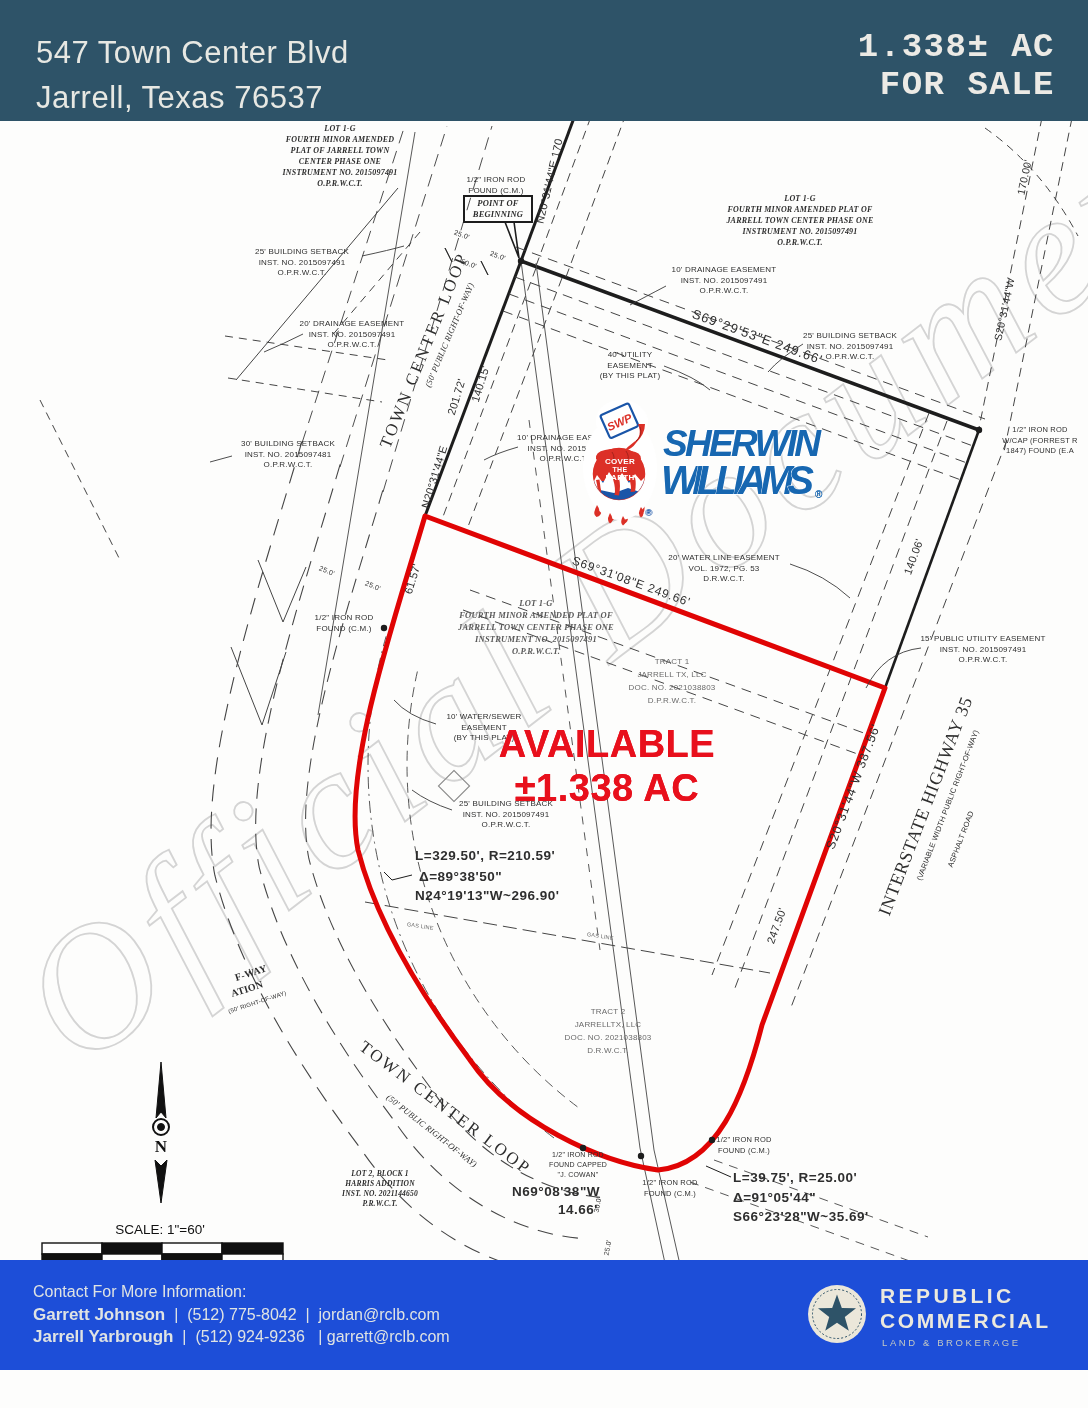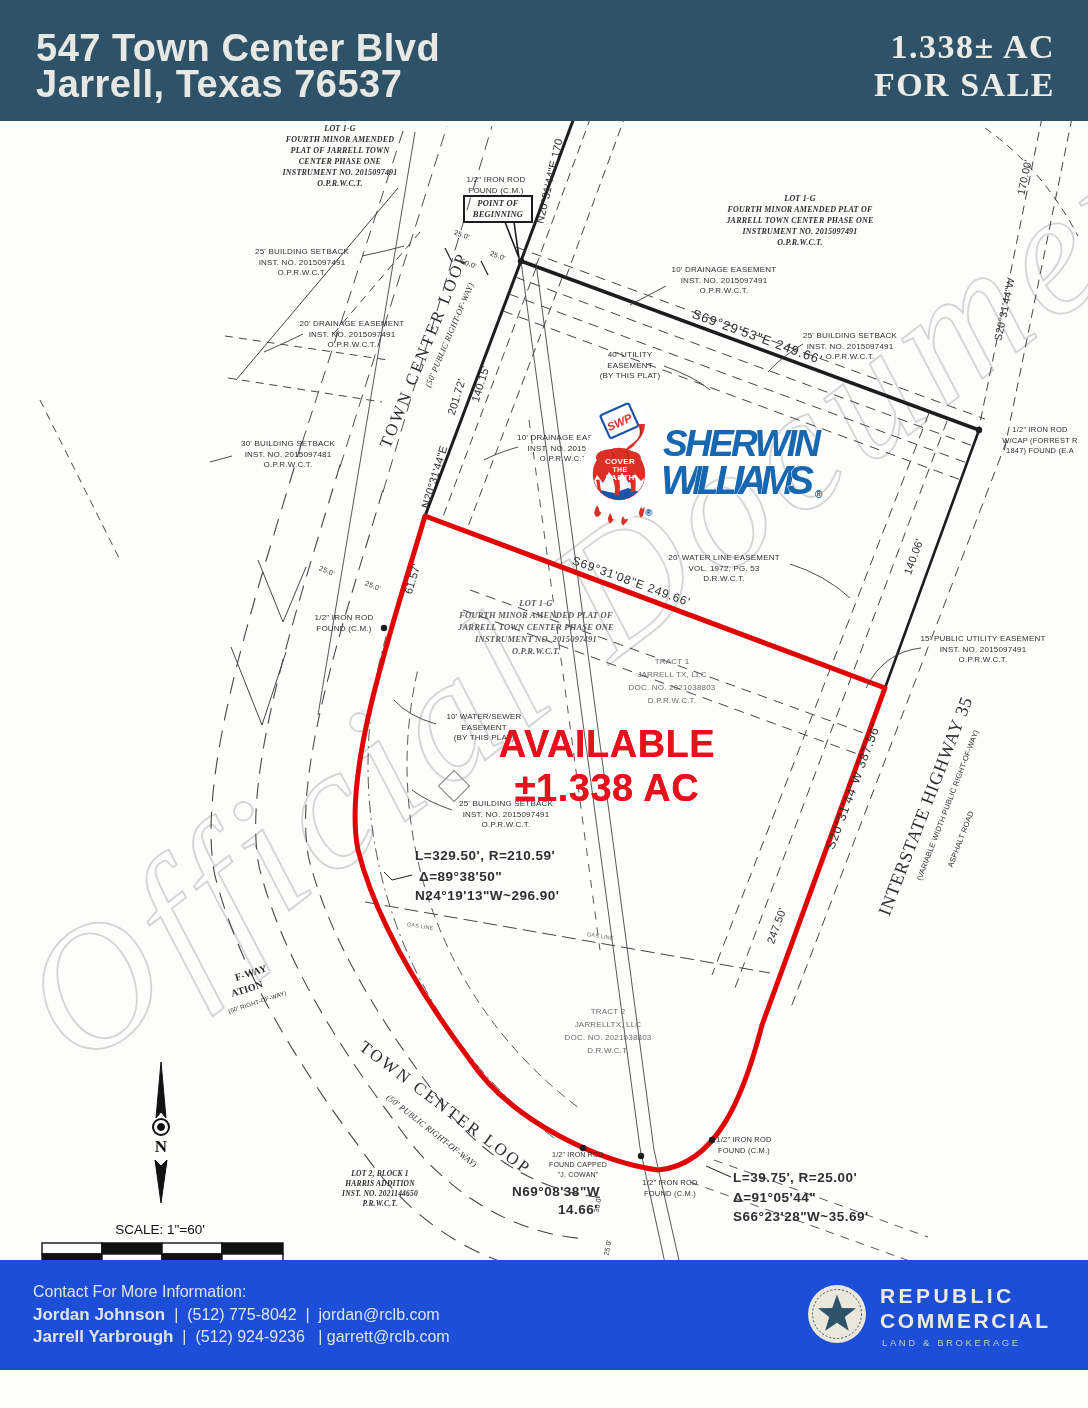--- a/index.html
+++ b/index.html
@@ -1,19 +1,19 @@
 <!DOCTYPE html>
 <html><head><meta charset="utf-8">
 <style>
   html,body { margin:0; padding:0; width:1088px; height:1408px; background:#ffffff; overflow:hidden; }
   .hdr { position:absolute; left:0; top:0; width:1088px; height:121px; background:#2e5368; }
   .ftr { position:absolute; left:0; top:1260px; width:1088px; height:110px; background:#1d4ed8; }
   .hdr .l { position:absolute; left:36px; top:30px; color:#e7e8e3; font-family:"Liberation Sans", sans-serif;
-           font-weight:bold; font-size:38px; line-height:36px; letter-spacing:0.5px; }
-  .hdr .r { position:absolute; right:33px; top:28px; color:#eceae5; font-family:Liberation Serif, serif;
+           font-weight:normal; font-size:31px; line-height:45px; letter-spacing:0.5px; }
+  .hdr .r { position:absolute; right:33px; top:28px; color:#eceae5; font-family:Liberation Mono, monospace;
            font-weight:bold; font-size:34px; line-height:38px; letter-spacing:1.5px; text-align:right; }
   .ftr .c { position:absolute; left:33px; top:21px; color:#dfe3e3; font-family:"Liberation Sans", sans-serif;
            font-size:16px; line-height:22.5px; }
   .ftr .c b { font-size:17px; }
   svg { position:absolute; left:0; top:0; }
 </style></head>
 <body>
 <svg width="1088" height="1408" viewBox="0 0 1088 1408">
 <rect x="0" y="0" width="1088" height="1408" fill="#fdfdfc"></rect>
 <g opacity="0.9">
@@ -316,21 +316,21 @@
 <text x="165" y="1286" font-family="Liberation Sans, sans-serif" font-size="13.5" fill="#111" text-anchor="middle" font-weight="normal" font-style="normal" letter-spacing="0.2">60'</text>
 <text x="226" y="1286" font-family="Liberation Sans, sans-serif" font-size="13.5" fill="#111" text-anchor="middle" font-weight="normal" font-style="normal" letter-spacing="0.2">90'</text>
 <text x="283" y="1286" font-family="Liberation Sans, sans-serif" font-size="13.5" fill="#111" text-anchor="middle" font-weight="normal" font-style="normal" letter-spacing="0.2">120'</text>
 </svg>
 <div class="hdr">
   <div class="l">547 Town Center Blvd<br>Jarrell, Texas 76537</div>
   <div class="r">1.338± AC<br>FOR SALE</div>
 </div>
 <div class="ftr">
   <div class="c">Contact For More Information:<br>
-  <b>Jordan Johnson</b> &nbsp;|&nbsp; (512) 775-8042 &nbsp;|&nbsp; jordan@rclb.com<br>
+  <b>Garrett Johnson</b> &nbsp;|&nbsp; (512) 775-8042 &nbsp;|&nbsp; jordan@rclb.com<br>
   <b>Jarrell Yarbrough</b> &nbsp;|&nbsp; (512) 924-9236 &nbsp;&nbsp;|&nbsp;garrett@rclb.com</div>
   <svg width="300" height="90" style="position:absolute; left:795px; top:10px;">
     <circle cx="42" cy="44" r="29" fill="#ebe7da"></circle>
     <circle cx="42" cy="44" r="24.5" fill="none" stroke="#2e5368" stroke-width="1" stroke-dasharray="2 2"></circle>
     <path d="M 42.0,24.5 L 46.8,37.9 L 61.0,38.3 L 49.8,47.0 L 53.8,60.7 L 42.0,52.7 L 30.2,60.7 L 34.2,47.0 L 23.0,38.3 L 37.2,37.9 Z" fill="#2e5368"></path>
     <text x="85" y="33" font-family="Liberation Sans, sans-serif" font-size="21" font-weight="bold" letter-spacing="3.4" fill="#ece9dd">REPUBLIC</text>
     <text x="85" y="58" font-family="Liberation Sans, sans-serif" font-size="21" font-weight="bold" letter-spacing="2.6" fill="#ece9dd">COMMERCIAL</text>
     <text x="87" y="76" font-family="Liberation Sans, sans-serif" font-size="9.5" letter-spacing="2.6" fill="#c3c8c3">LAND &amp; BROKERAGE</text>
   </svg>
 </div>

